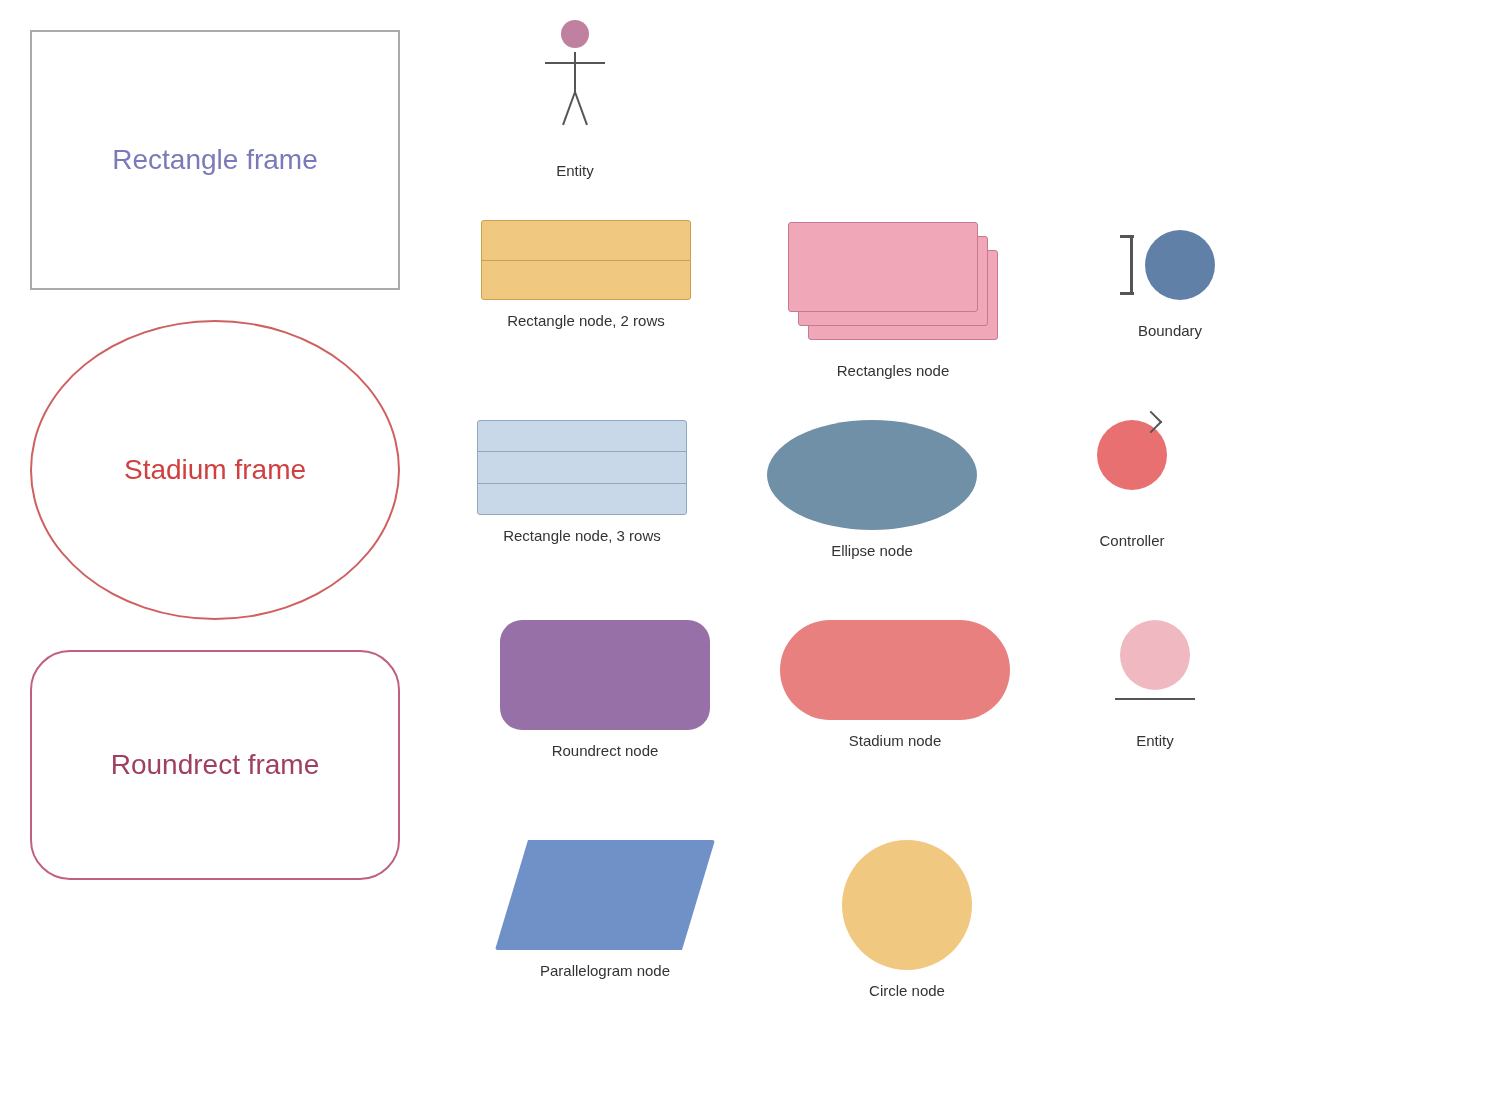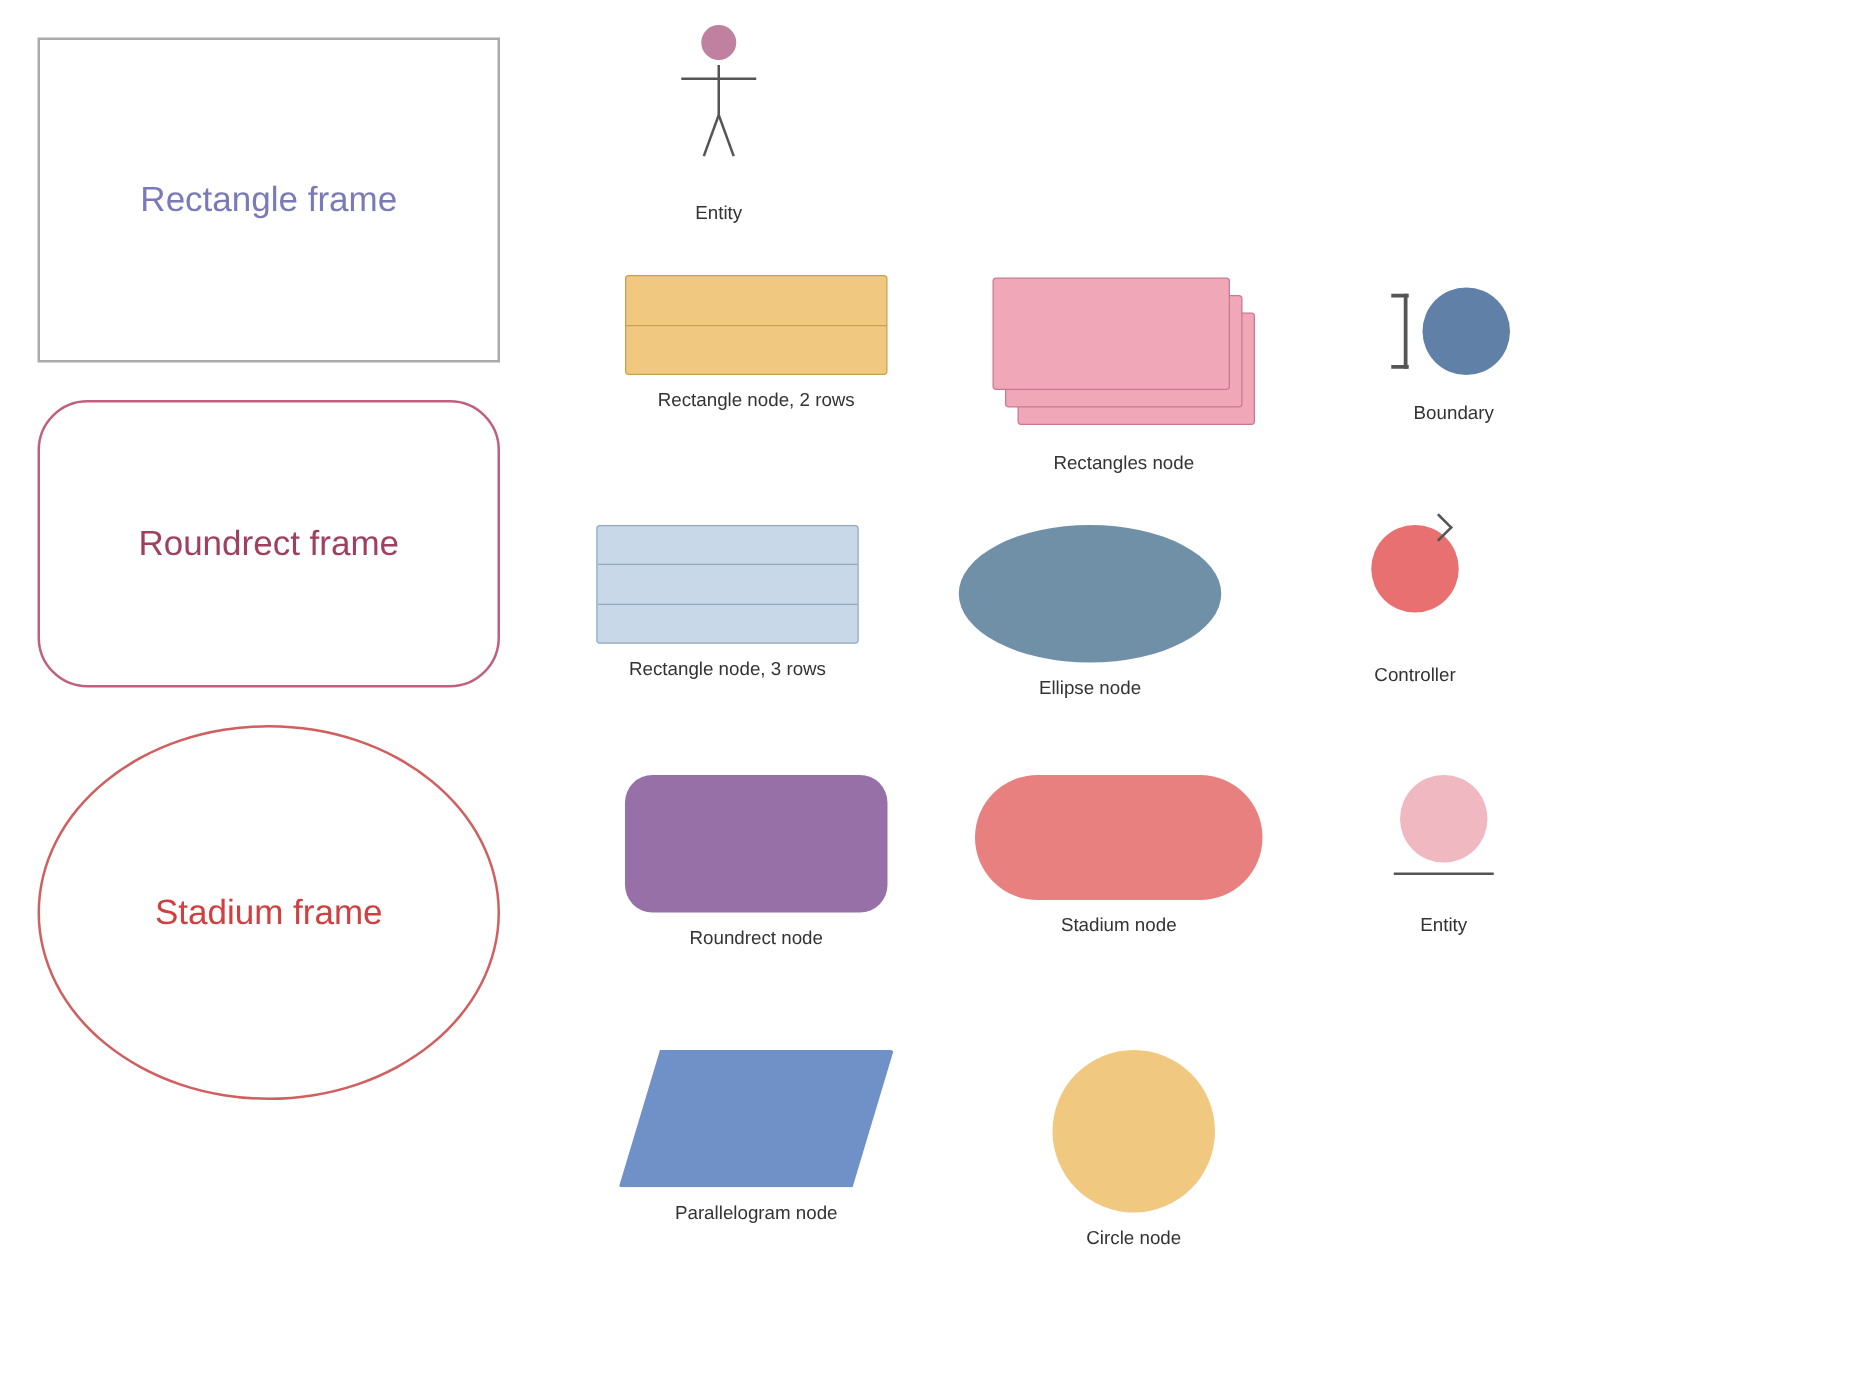--- a/index.html
+++ b/index.html
@@ -373,21 +373,21 @@
 
     
     .shape-circle {
       width: 130px;
       height: 130px;
       background: #f0c880;
       border-radius: 50%;
     }
 
     .row1 { position: absolute; top: 20px; left: 460px; display: flex; gap: 0; }
-    .row2 { position: absolute; top: 220px; left: 460px; display: flex; gap: 4px; }
+    .row2 { position: absolute; top: 220px; left: 441px; display: flex; gap: 17px; }
     .row3 { position: absolute; top: 420px; left: 437px; display: flex; gap: 0; }
     .row4 { position: absolute; top: 620px; left: 460px; display: flex; gap: 0; }
     .row5 { position: absolute; top: 840px; left: 460px; display: flex; gap: 12px; }
 
     .node-item-wide {
       width: 290px;
     }
     .node-item-med {
       width: 290px;
     }
@@ -402,28 +402,28 @@
 
   <div class="left-column">
 
     <div class="frame-item">
       <div class="rect-frame">
         <span class="rect-frame-label">Rectangle frame</span>
       </div>
     </div>
 
     <div class="frame-item">
+      <div class="stadium-frame">
+        <span class="stadium-frame-label">Stadium frame</span>
+      </div>
+    </div>
+
+    <div class="frame-item">
       <div class="roundrect-frame">
         <span class="roundrect-frame-label">Roundrect frame</span>
-      </div>
-    </div>
-
-    <div class="frame-item">
-      <div class="stadium-frame">
-        <span class="stadium-frame-label">Stadium frame</span>
       </div>
     </div>
 
   </div>
 
   <div class="row1">
 
 
 
     <div class="node-item node-item-sm">

